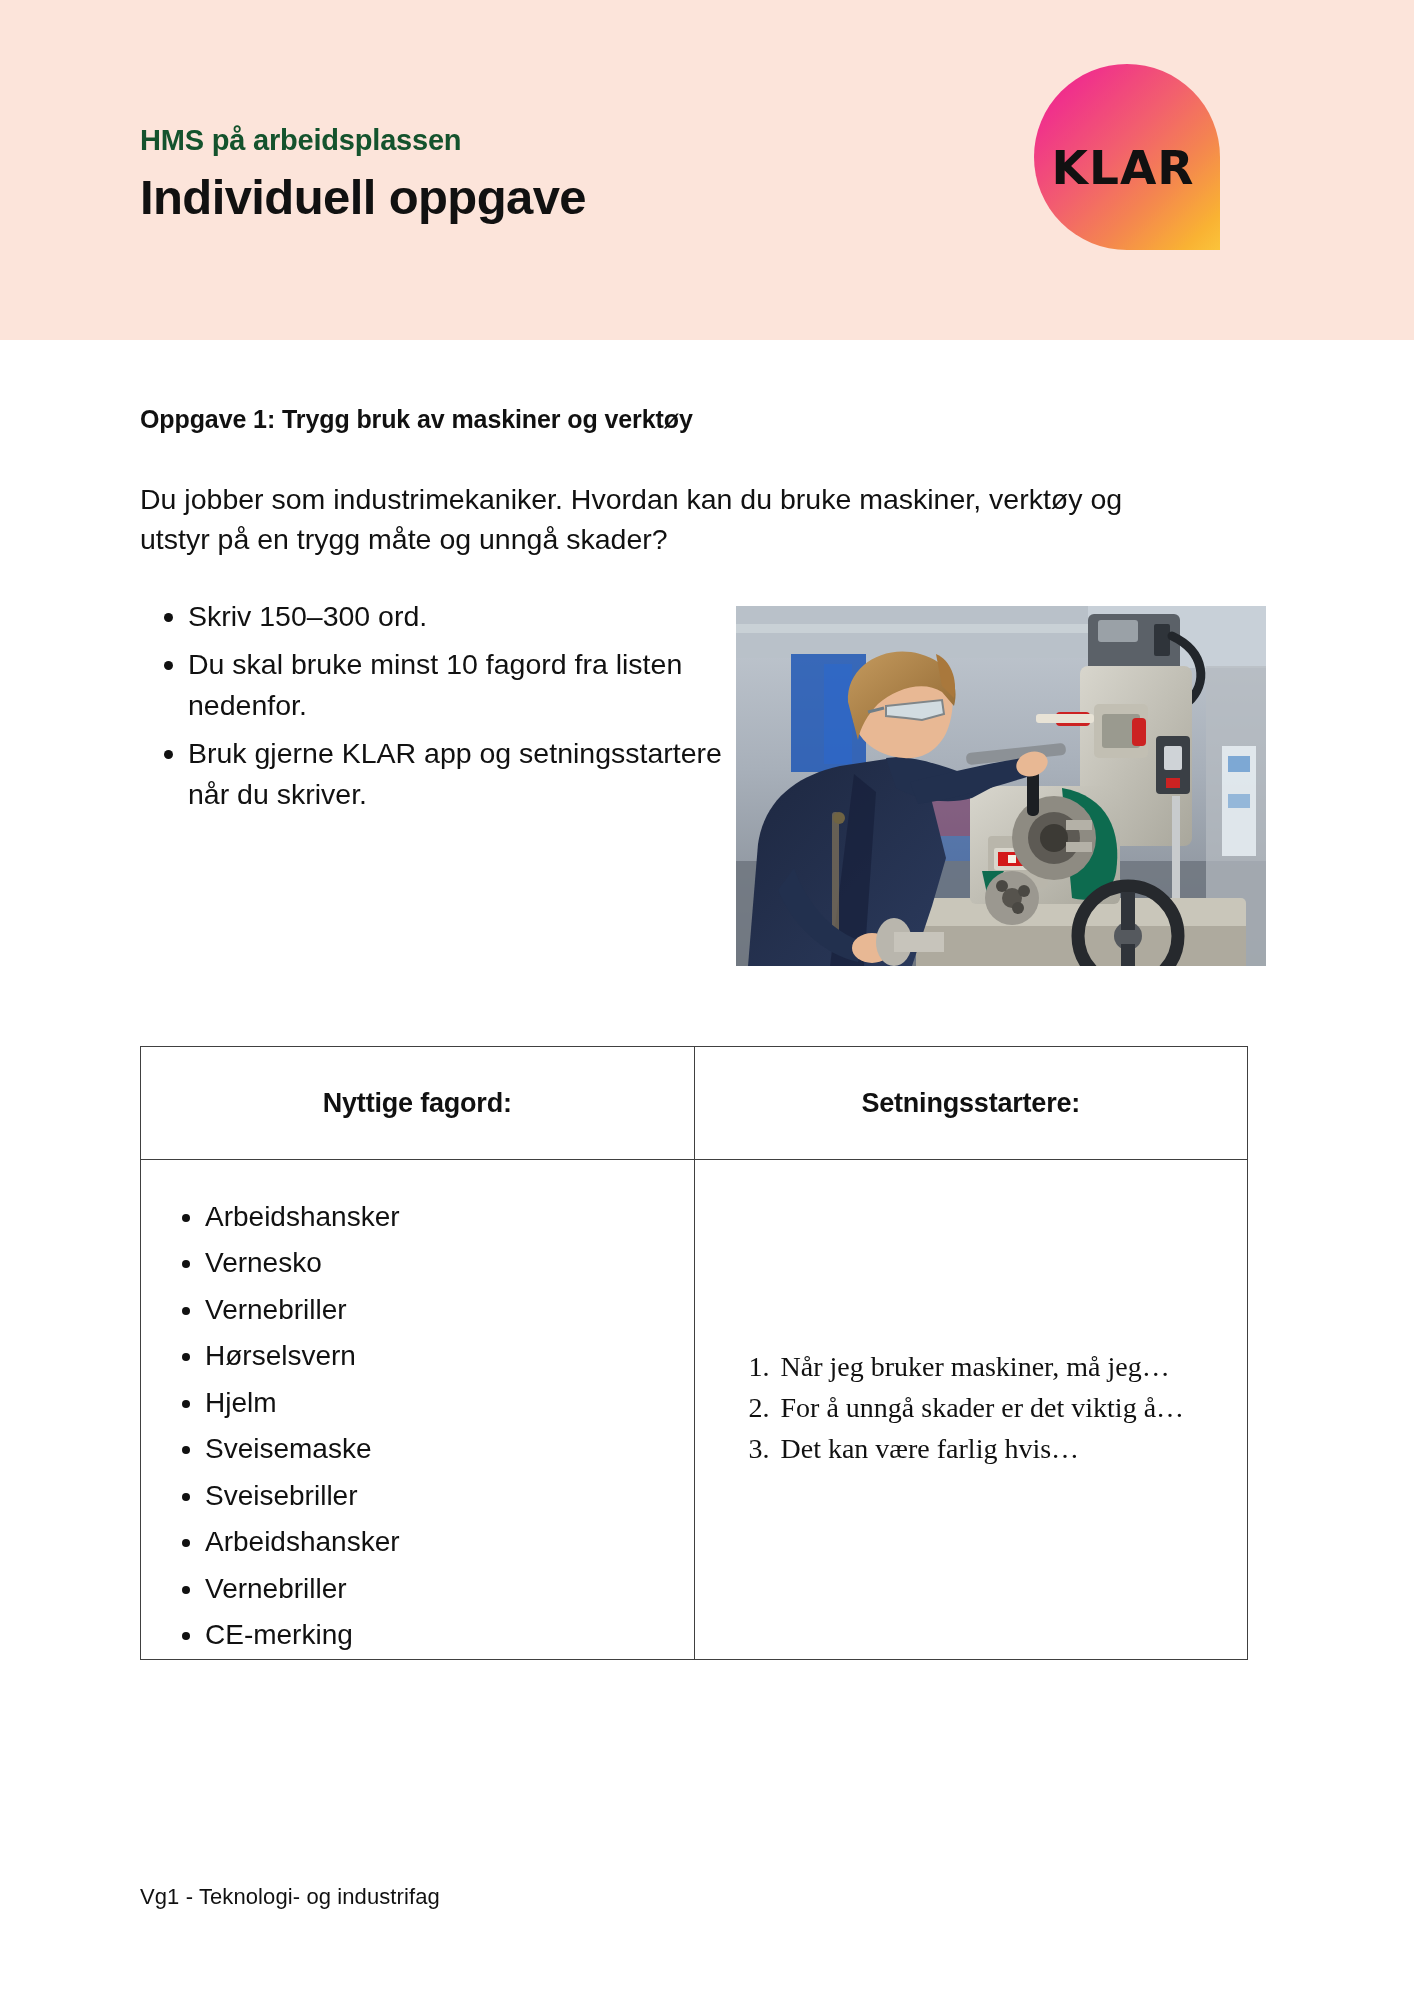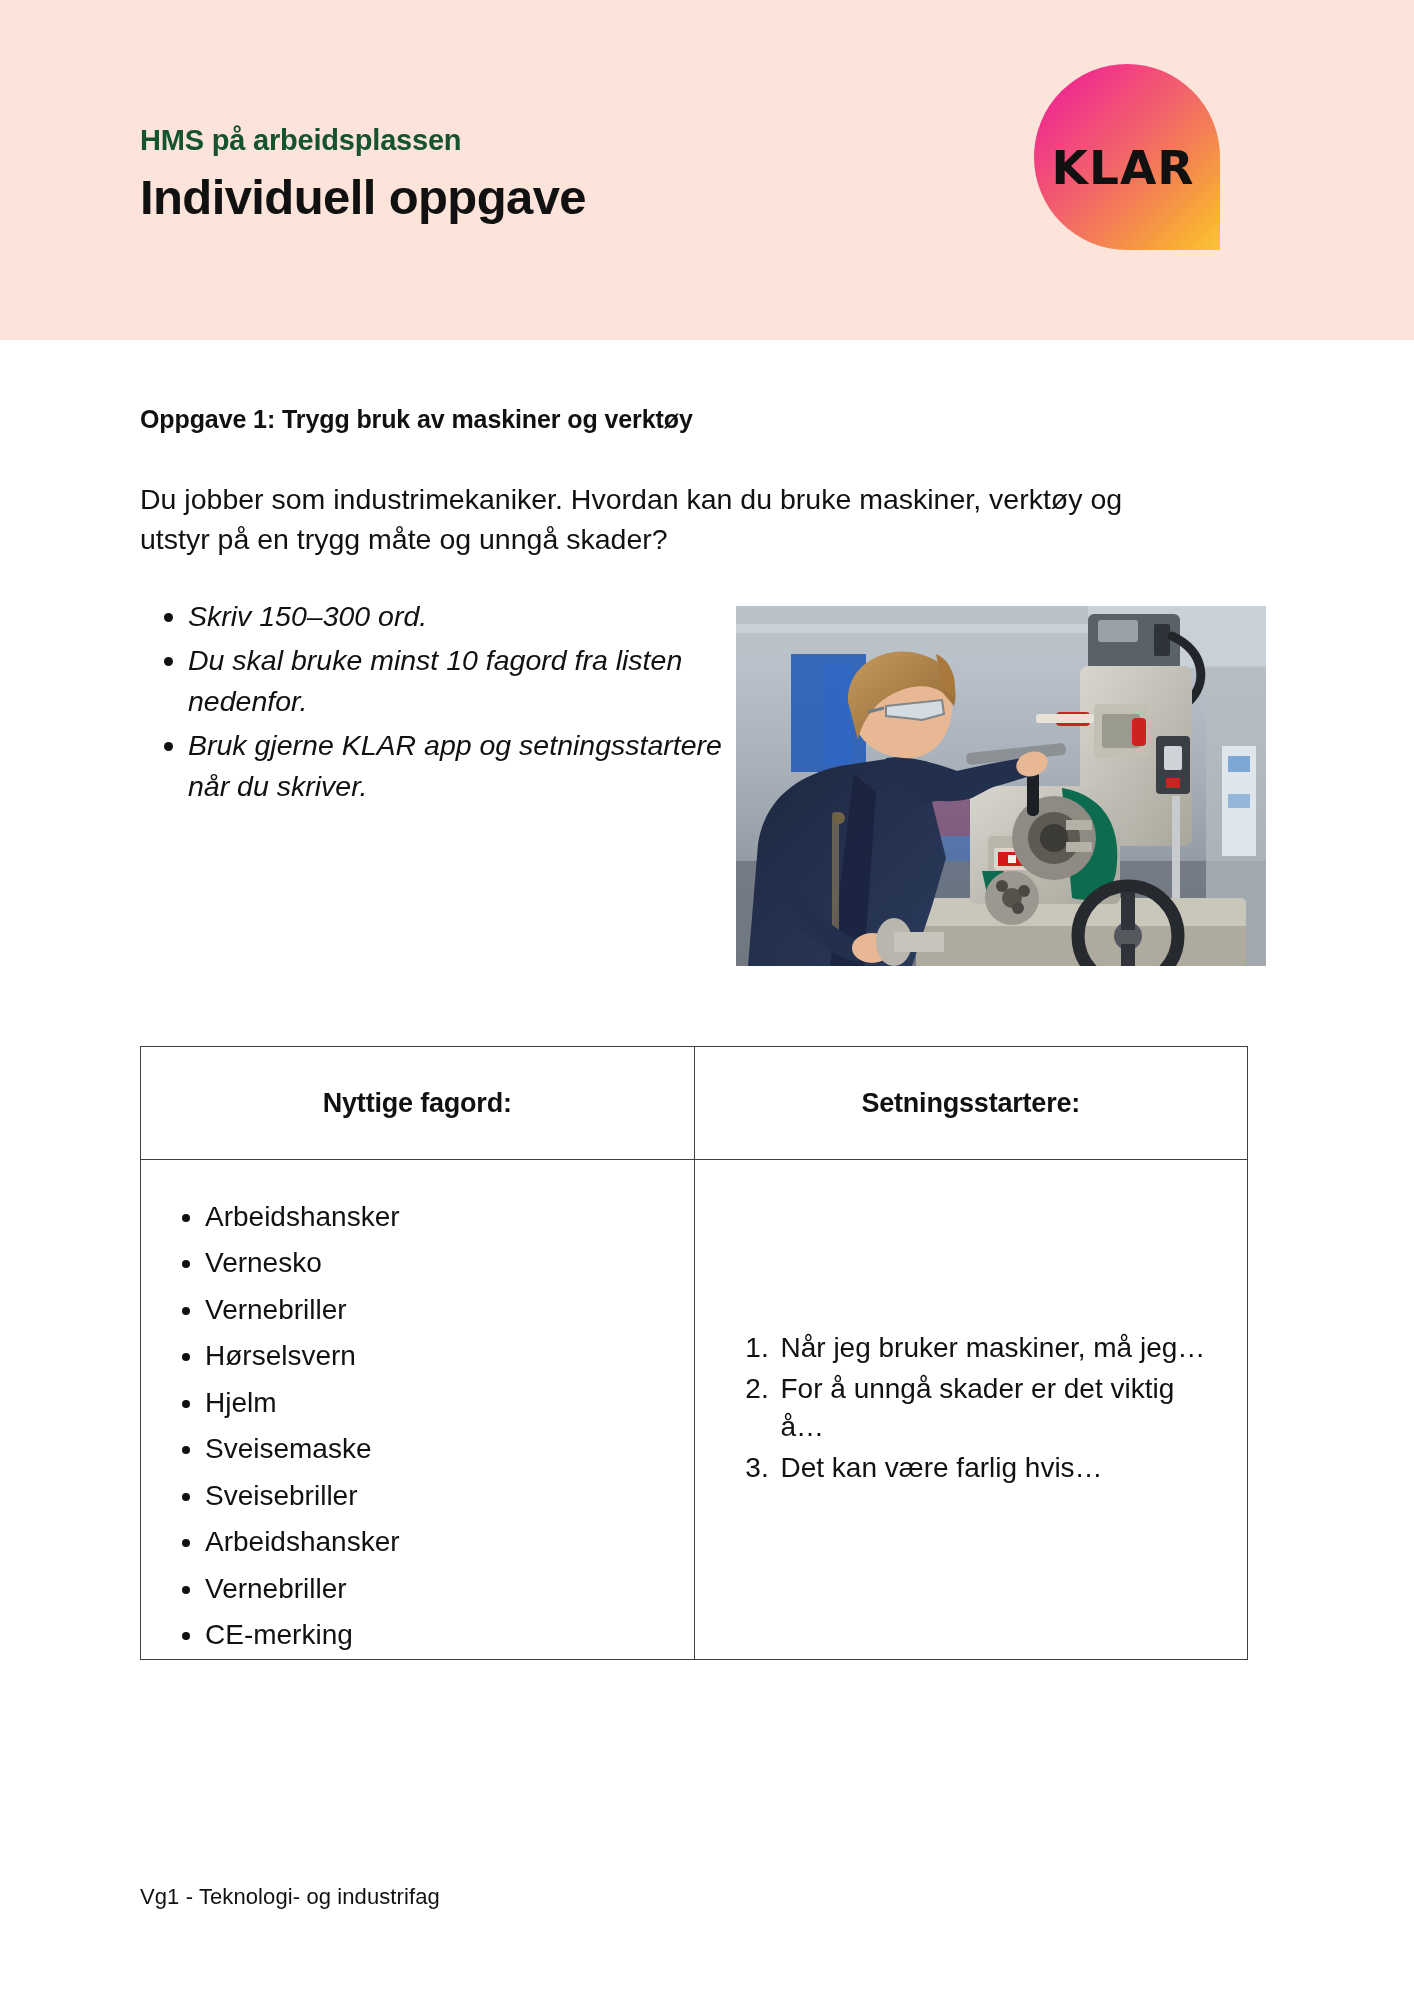--- a/index.html
+++ b/index.html
@@ -98,22 +98,21 @@
   .req-list {
     margin: 0;
     padding: 0 0 0 48px;
     list-style: disc;
     width: 560px;
     font-size: 28.5px;
     line-height: 1.42;
     color: #111111;
   }
   .req-list li {
-    margin: 0 0 4px 0;
-    font-style: italic;
+    margin: 8px 0 4px 0;
   }
 
   .photo {
     position: absolute;
     right: 14px;
     top: 10px;
     width: 530px;
     height: 360px;
     overflow: hidden;
     background: #8d949c;
@@ -161,20 +160,21 @@
     margin: 0;
     padding: 0 28px 0 82px;
     list-style: decimal;
     font-size: 28px;
     line-height: 1.36;
     color: #111111;
   }
   .starter-list li {
     margin-bottom: 3px;
     padding-left: 4px;
+    font-family: Liberation Serif, serif;
   }
 
   
   .footer {
     position: absolute;
     left: 140px;
     top: 1884px;
     font-size: 22px;
     color: #111111;
     letter-spacing: 0.1px;

